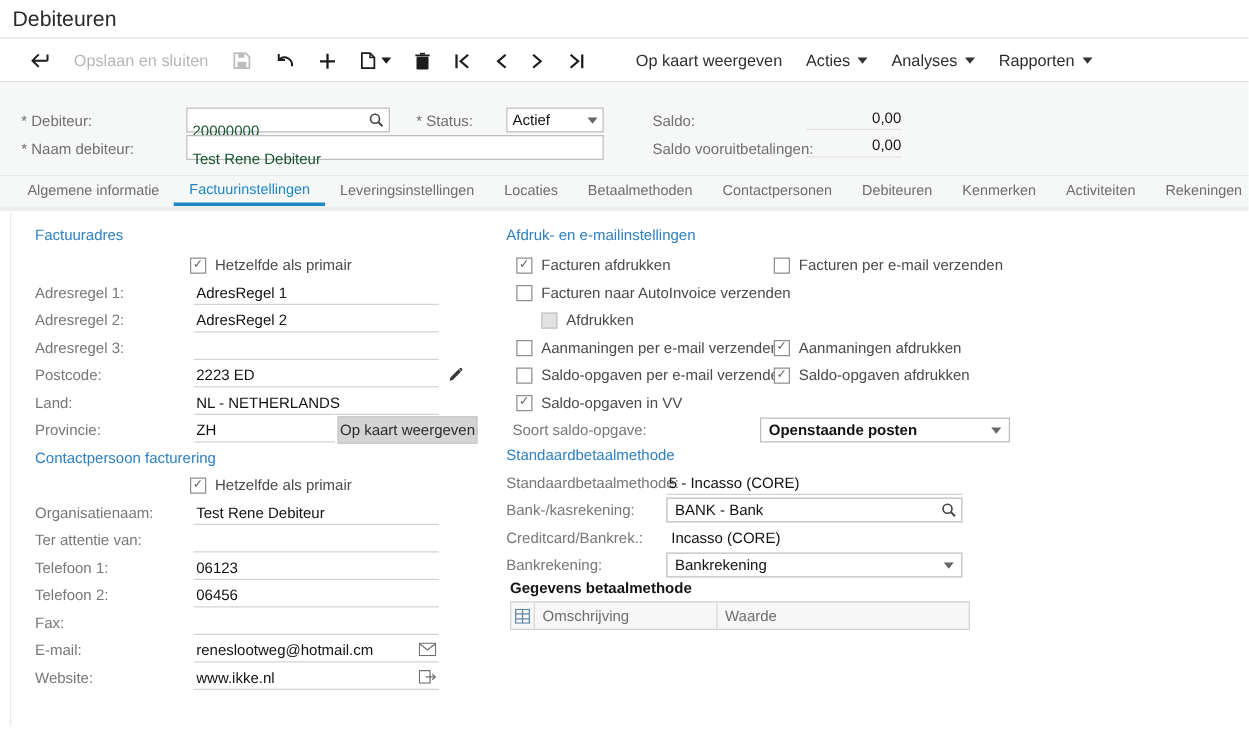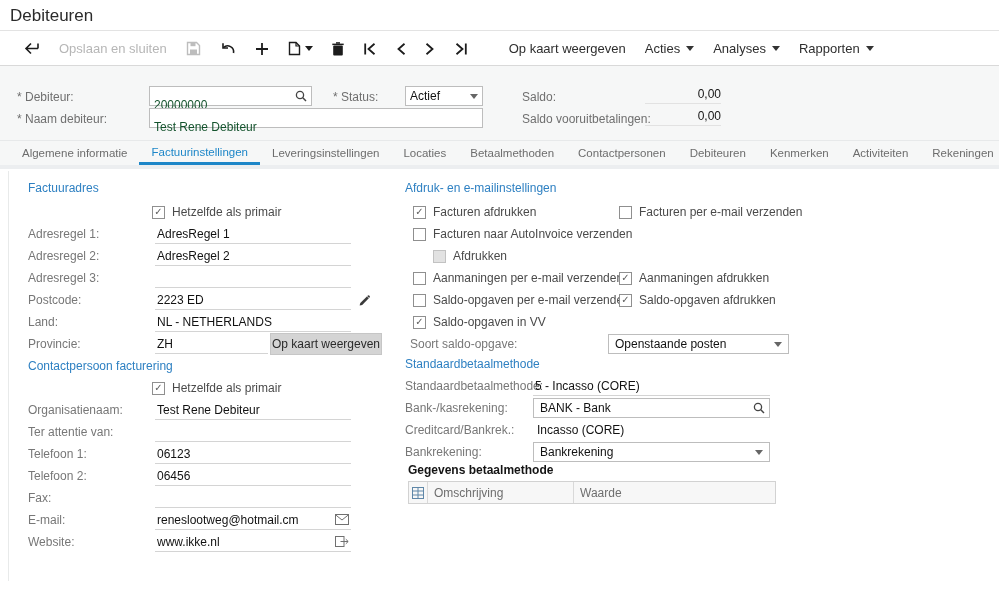--- a/index.html
+++ b/index.html
@@ -69,21 +69,21 @@
          display:flex; align-items:center; justify-content:center; }
   .cbx .mk { font-size:10px; line-height:10px; color:#5e5e5e; }
   .cbx.disabled { background:#e2e2e2; border-color:#c2c2c2; cursor:default; }
   .cb-lab { margin-left:7px; font-size:12px; color:#4a4a4a; white-space:nowrap; }
   .indent { padding-left:28px; }
   
   .sel { border:1px solid #bdbdbd; background:#fff; height:20px; display:flex; align-items:center;
          padding:0 6px; font-size:12px; color:#121212; cursor:pointer; }
   .soort-row { display:flex; align-items:center; height:22px; }
   .soort-row .f-lab { width:203px; padding-left:5px; }
-  .soort-sel { width:181px; }
+  .soort-sel { width:200px;font-weight:bold; }
   
   .bold-h { height:18px; font-size:12px; font-weight:bold; color:#141414; padding-left:3px; line-height:15px; }
   .pm-grid { margin-left:3px; width:368px; height:23px; display:flex; border:1px solid #d2d2d2; background:#f7f7f7; }
   .pm-icon { width:19px; flex:none; border-right:1px solid #d9d9d9; display:flex; align-items:center; justify-content:center; cursor:pointer; }
   .pm-c1 { width:146px; flex:none; border-right:1px solid #d9d9d9; display:flex; align-items:center;
            padding-left:6px; font-size:12px; color:#6e6e6e; cursor:pointer; }
   .pm-c2 { flex:1; display:flex; align-items:center; padding-left:6px; font-size:12px; color:#6e6e6e; cursor:pointer; }
 </style>
 </head>
 <body>

